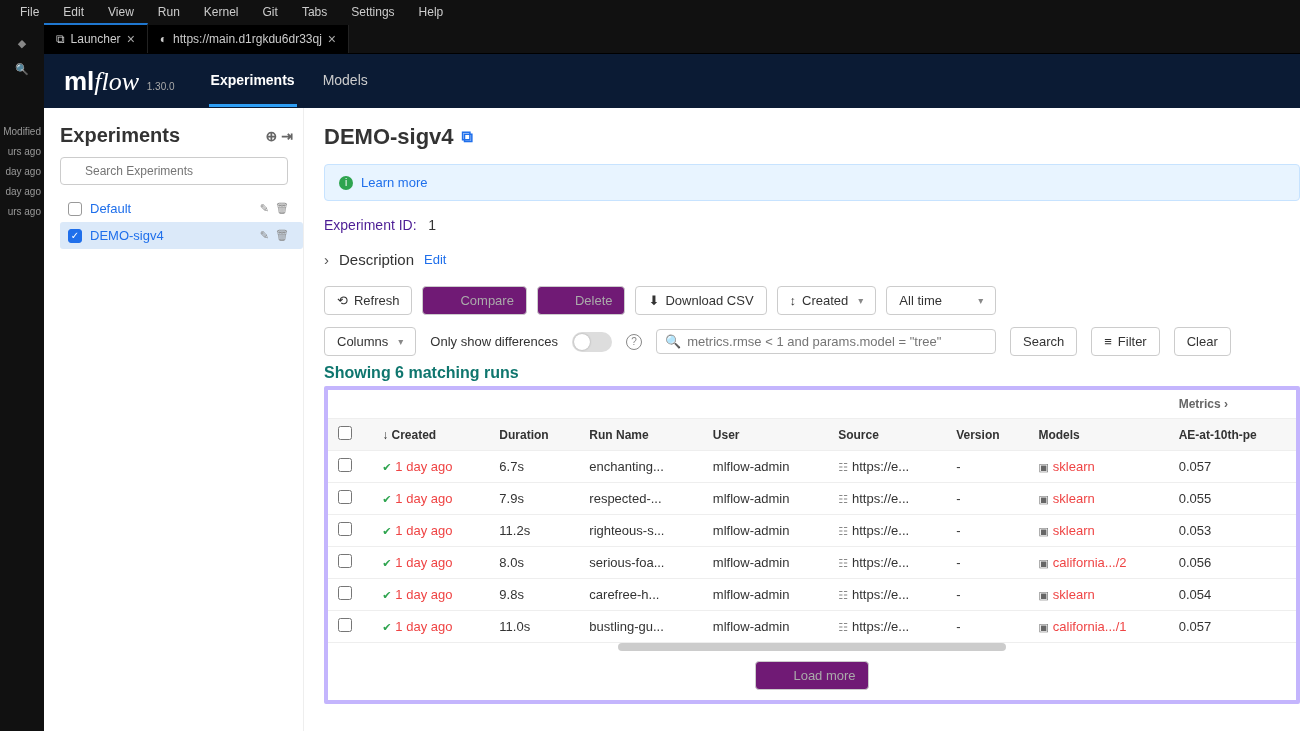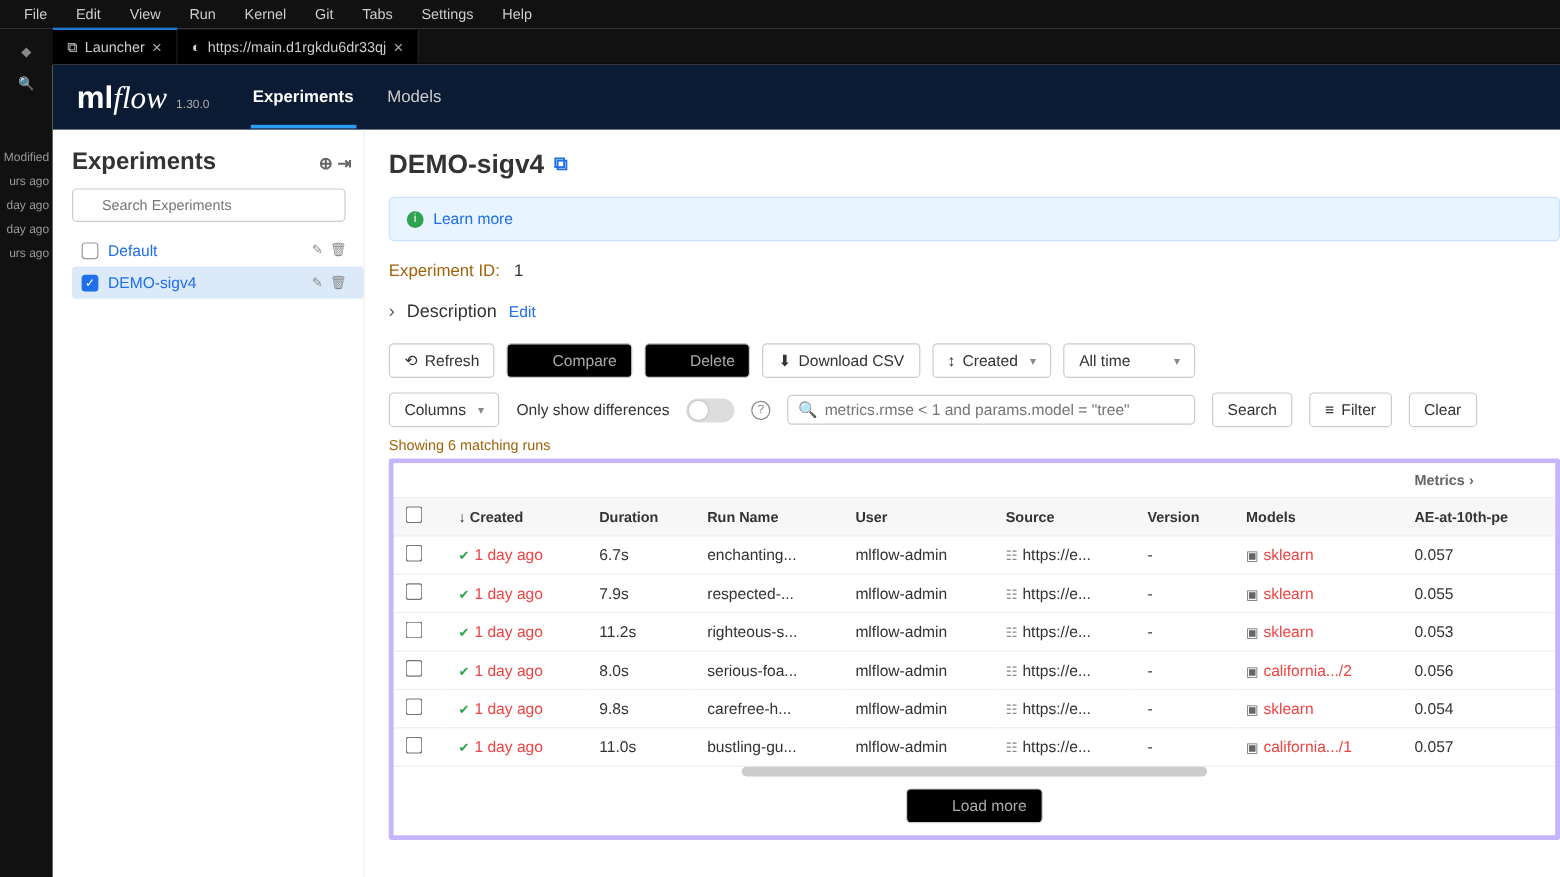--- a/index.html
+++ b/index.html
@@ -31,36 +31,36 @@
 .exp-item .cb.checked { background:#1f6feb; border-color:#1f6feb; color:#fff; }
 .exp-item.selected { background: #dbe9f9; }
 .exp-item .actions { margin-left:auto; display:flex; gap:6px; color:#888; font-size:11px; padding-right:6px;}
 .page { flex: 1; padding: 16px 0 16px 20px; overflow: auto; }
 .page h1 { font-size: 22px; font-weight: 700; margin-bottom: 14px; display:flex; align-items:center; gap:8px;}
 .copy-icon { color:#1f6feb; font-size:16px; }
 .info-banner { background: #e8f4ff; border:1px solid #c7e3ff; padding: 10px 14px; border-radius: 4px; font-size: 13px; color:#333; display:flex; align-items:center; gap:8px; margin-bottom:16px; margin-right:0; }
 .info-banner .dot { width:14px; height:14px; border-radius:50%; background:#2ea44f; color:#fff; display:inline-flex; align-items:center; justify-content:center; font-size:10px;}
 .info-banner a { color:#1f6feb; text-decoration:none; }
 .meta-row { font-size:14px; margin:8px 0 18px; }
-.meta-label { color:#a16207; }
+.meta-label { color:#4c1d95; }
 .desc-row { display:flex; align-items:center; gap:10px; margin-bottom:18px; font-size:15px; }
 .desc-row .caret { color:#555; cursor:pointer; }
 .desc-row .edit { color:#1f6feb; font-size:13px; cursor:pointer; }
 .toolbar { display:flex; gap:10px; margin-bottom:12px; flex-wrap:wrap; }
 .btn { border:1px solid #ccc; background:#fff; padding:6px 12px; border-radius:4px; font-size:13px; display:inline-flex; align-items:center; gap:6px; cursor:pointer; }
-.btn.disabled { color:#aaa; background:#000000; cursor:not-allowed;padding-left:37px; }
+.btn.disabled { color:#aaa; background:#701a75; cursor:not-allowed;padding-left:37px; }
 .btn.caret::after { content:"▾"; color:#888; font-size:10px; margin-left:4px;}
 .btn.wide { min-width:110px; justify-content:space-between; }
 .toolbar2 { display:flex; align-items:center; gap:14px; margin-bottom:8px; }
 .toggle { width:40px; height:20px; background:#ddd; border-radius:10px; position:relative; }
 .toggle::after { content:""; width:16px; height:16px; background:#fff; border-radius:50%; position:absolute; top:2px; left:2px; box-shadow:0 0 2px rgba(0,0,0,.3);}
 .help-ic { width:16px;height:16px;border:1px solid #888;border-radius:50%;display:inline-flex;align-items:center;justify-content:center;font-size:10px;color:#888;}
 .searchbox { flex:1; display:flex; align-items:center; border:1px solid #ccc; border-radius:4px; padding:4px 8px; gap:6px; max-width:340px;}
 .searchbox input { border:none; outline:none; flex:1; font-size:13px; }
-.showing { font-size:12px; color:#a16207; margin:8px 0 4px; }
+.showing { font-size:16px; color:#0f766e; margin:8px 0 4px;font-weight:bold; }
 .table-wrap { border:4px solid #c4b5fd; border-radius:2px; overflow-x:auto; }
 table { border-collapse:collapse; width:100%; font-size:13px; min-width:960px; }
 th,td { padding:7px 10px; text-align:left; border-bottom:1px solid #eee; white-space:nowrap; }
 th { background:#f7f7f7; font-weight:600; color:#333; font-size:12px; }
 th.group { background:#fff; border-bottom:1px solid #eee; color:#666; font-weight:600; }
 .cb-td input { width:14px; height:14px; }
 .link { color:#ef4444; }
 .status-ok { color:#2ea44f; font-size:11px; margin-right:4px;}
 .src-ic { color:#888; font-size:11px; margin-right:4px;}
 .model-ic { color:#666; font-size:11px; margin-right:4px;}

